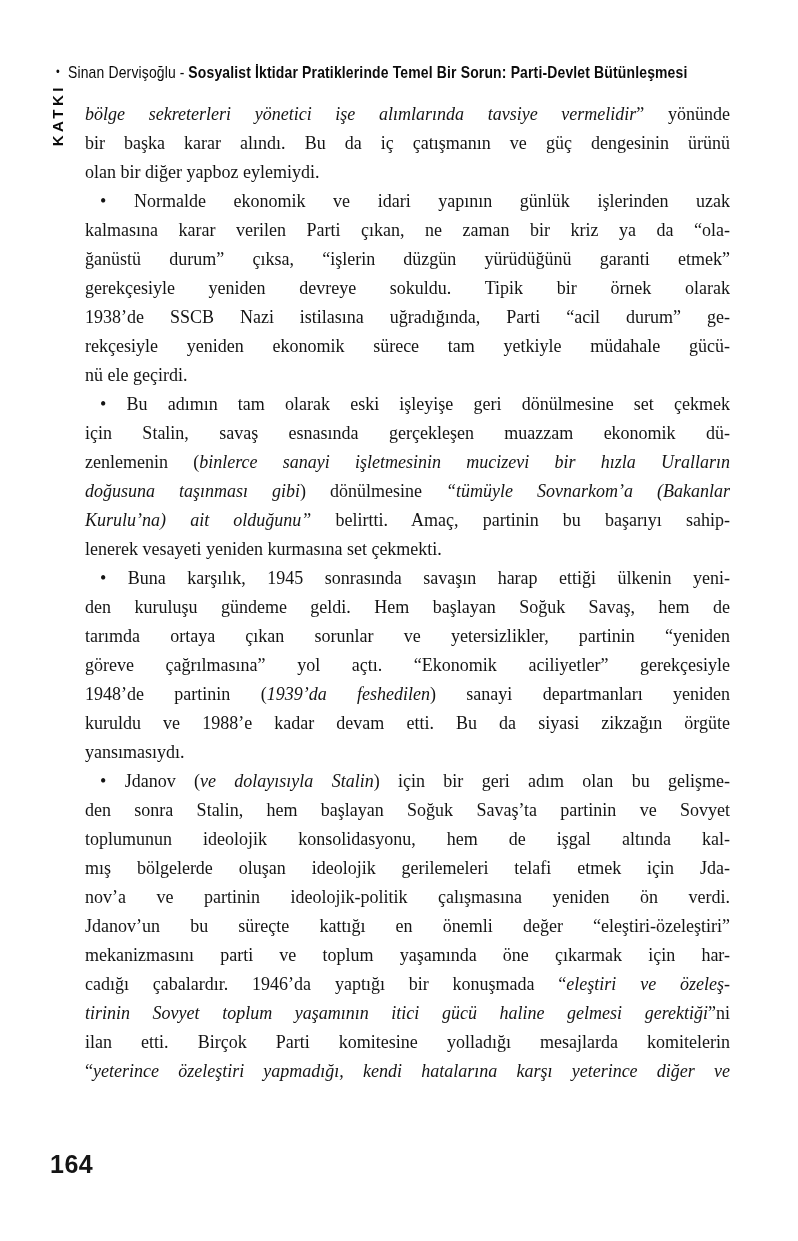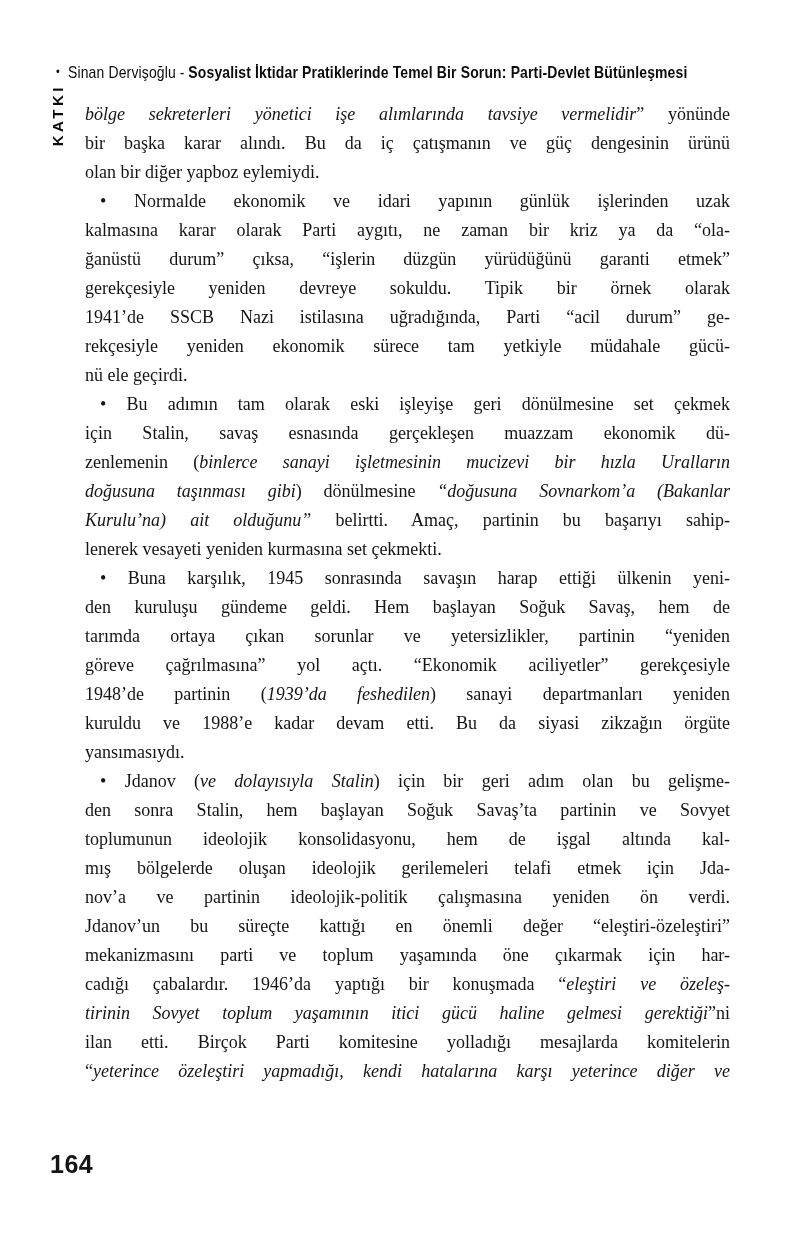--- a/index.html
+++ b/index.html
@@ -57,32 +57,32 @@
   <div class="side-label">KATKI</div>
 
   <div class="body-text">
       <div class="para">
         <div class="line"><span class="it">bölge sekreterleri yönetici işe alımlarında tavsiye vermelidir</span><span class="rm">” yönünde</span></div>
         <div class="line"><span class="rm">bir başka karar alındı. Bu da iç çatışmanın ve güç dengesinin ürünü</span></div>
         <div class="line end-line"><span class="rm">olan bir diğer yapboz eylemiydi.</span></div>
       </div>
       <div class="para">
         <div class="line bullet-line"><span class="rm">• Normalde ekonomik ve idari yapının günlük işlerinden uzak</span></div>
-        <div class="line"><span class="rm">kalmasına karar olarak Parti aygıtı, ne zaman bir kriz ya da “ola-</span></div>
+        <div class="line"><span class="rm">kalmasına karar verilen Parti çıkan, ne zaman bir kriz ya da “ola-</span></div>
         <div class="line"><span class="rm">ğanüstü durum” çıksa, “işlerin düzgün yürüdüğünü garanti etmek”</span></div>
         <div class="line"><span class="rm">gerekçesiyle yeniden devreye sokuldu. Tipik bir örnek olarak</span></div>
-        <div class="line"><span class="rm">1941’de SSCB Nazi istilasına uğradığında, Parti “acil durum” ge-</span></div>
+        <div class="line"><span class="rm">1938’de SSCB Nazi istilasına uğradığında, Parti “acil durum” ge-</span></div>
         <div class="line"><span class="rm">rekçesiyle yeniden ekonomik sürece tam yetkiyle müdahale gücü-</span></div>
         <div class="line end-line"><span class="rm">nü ele geçirdi.</span></div>
       </div>
       <div class="para">
         <div class="line bullet-line"><span class="rm">• Bu adımın tam olarak eski işleyişe geri dönülmesine set çekmek</span></div>
         <div class="line"><span class="rm">için Stalin, savaş esnasında gerçekleşen muazzam ekonomik dü-</span></div>
         <div class="line"><span class="rm">zenlemenin (</span><span class="it">binlerce sanayi işletmesinin mucizevi bir hızla Uralların</span></div>
-        <div class="line"><span class="it">doğusuna taşınması gibi</span><span class="rm">) dönülmesine </span><span class="it">“doğusuna Sovnarkom’a (Bakanlar</span></div>
+        <div class="line"><span class="it">doğusuna taşınması gibi</span><span class="rm">) dönülmesine </span><span class="it">“tümüyle Sovnarkom’a (Bakanlar</span></div>
         <div class="line"><span class="it">Kurulu’na) ait olduğunu”</span><span class="rm"> belirtti. Amaç, partinin bu başarıyı sahip-</span></div>
         <div class="line end-line"><span class="rm">lenerek vesayeti yeniden kurmasına set çekmekti.</span></div>
       </div>
       <div class="para">
         <div class="line bullet-line"><span class="rm">• Buna karşılık, 1945 sonrasında savaşın harap ettiği ülkenin yeni-</span></div>
         <div class="line"><span class="rm">den kuruluşu gündeme geldi. Hem başlayan Soğuk Savaş, hem de</span></div>
         <div class="line"><span class="rm">tarımda ortaya çıkan sorunlar ve yetersizlikler, partinin “yeniden</span></div>
         <div class="line"><span class="rm">göreve çağrılmasına” yol açtı. “Ekonomik aciliyetler” gerekçesiyle</span></div>
         <div class="line"><span class="rm">1948’de partinin (</span><span class="it">1939’da feshedilen</span><span class="rm">) sanayi departmanları yeniden</span></div>
         <div class="line"><span class="rm">kuruldu ve 1988’e kadar devam etti. Bu da siyasi zikzağın örgüte</span></div>

